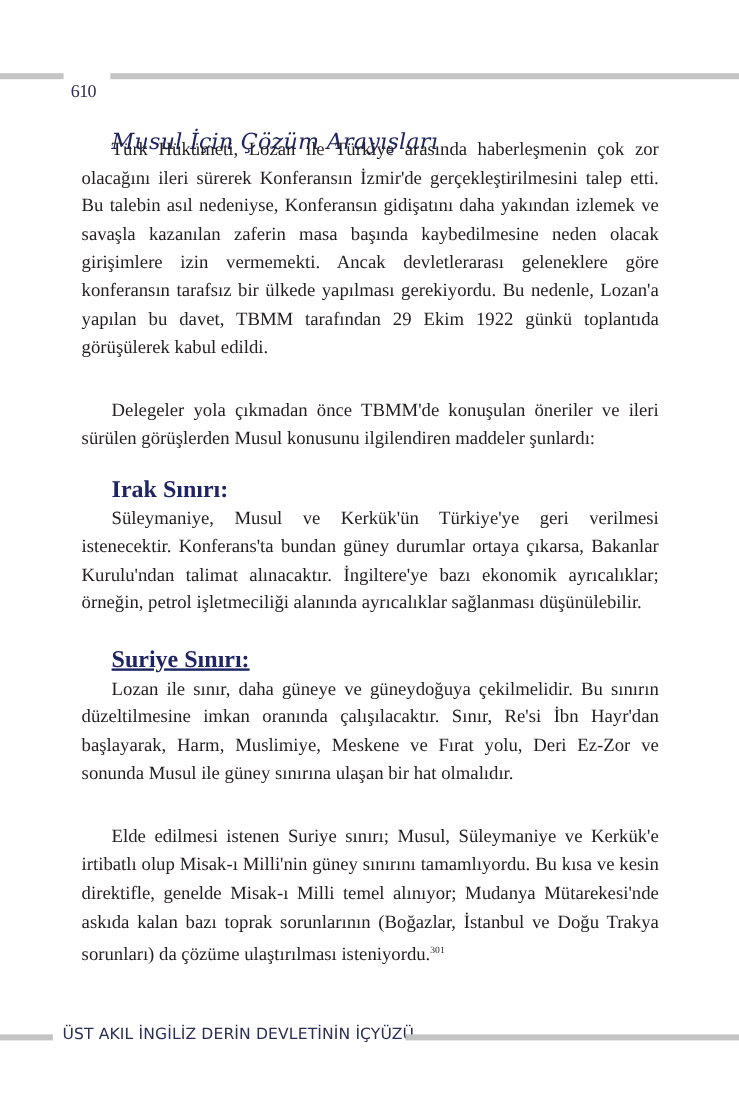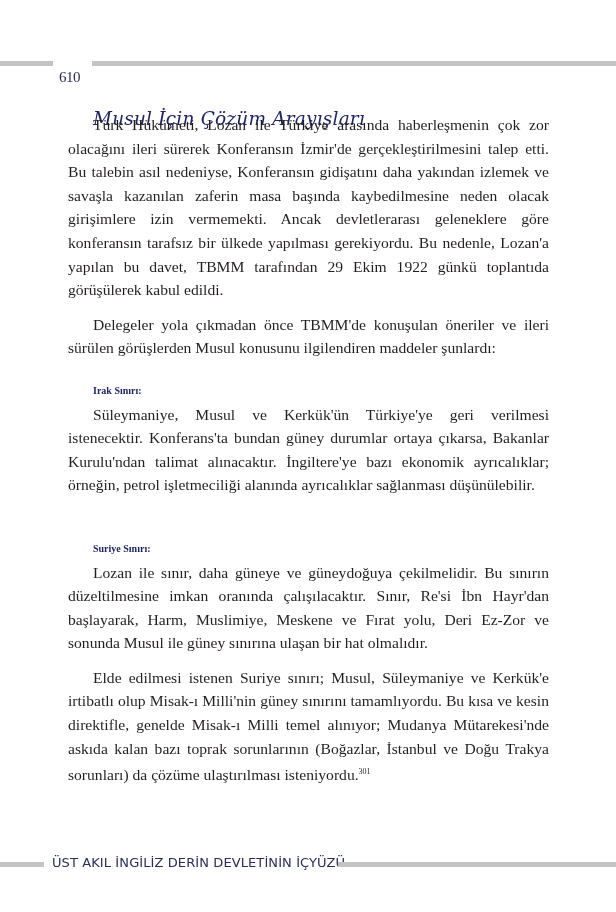--- a/index.html
+++ b/index.html
@@ -6,43 +6,43 @@
   body { width:616px; height:912px; position:relative; overflow:hidden;
          font-family:"Liberation Serif", "DejaVu Serif", serif; color:#231f20; }
   .bar { position:absolute; height:5px; background:#c4c4c4; }
   .page-num { position:absolute; top:53px; left:59px; font-size:15px; color:#2a2d55;
               font-family:Liberation Serif, serif; letter-spacing:-0.5px;margin-top:16px; }
   .title { position:absolute; top:108px; left:93px; font-size:18.5px; color:#1f2563;
            font-family:"DejaVu Serif", serif; font-style:italic; letter-spacing:0.2px; }
   .content { position:absolute; left:68px; top:113px; width:481px; font-size:15.6px;
              line-height:23.6px; text-align:justify; }
   .content p { margin:0; text-indent:25px; }
-  .content p.gap { margin-top:11px; }
+  .content p.gap { margin-top:29px; }
   .subhead { margin:0; margin-top:19px; padding-left:25px; font-weight:bold; color:#1f2563;
-             font-size:10px; }
+             font-size:20px; }
   .sup { font-size:8px; vertical-align:6px; }
   .footer-text { position:absolute; top:855px; left:52px; font-size:13px; color:#2a2d55;
                  font-family:"DejaVu Sans", sans-serif; letter-spacing:0.1px; }
 </style>
 </head>
 <body>
 
 <div class="bar" style="top:61px; left:0; width:53px;"></div>
 <div class="page-num">610</div>
 <div class="bar" style="top:61px; left:92px; width:524px;"></div>
 
 <div class="title">Musul İçin Çözüm Arayışları</div>
 
 <div class="content">
   <p>Türk Hükümeti, Lozan ile Türkiye arasında haberleşmenin çok zor olacağını ileri sürerek Konferansın İzmir'de gerçekleştirilmesini talep etti. Bu talebin asıl nedeniyse, Konferansın gidişatını daha yakından izlemek ve savaşla kazanılan zaferin masa başında kaybedilmesine neden olacak girişimlere izin vermemekti. Ancak devletlerarası geleneklere göre konferansın tarafsız bir ülkede yapılması gerekiyordu. Bu nedenle, Lozan'a yapılan bu davet, TBMM tarafından 29 Ekim 1922 günkü toplantıda görüşülerek kabul edildi.</p>
   <p class="gap">Delegeler yola çıkmadan önce TBMM'de konuşulan öneriler ve ileri sürülen görüşlerden Musul konusunu ilgilendiren maddeler şunlardı:</p>
 
   <div class="subhead">Irak Sınırı:</div>
   <p>Süleymaniye, Musul ve Kerkük'ün Türkiye'ye geri verilmesi istenecektir. Konferans'ta bundan güney durumlar ortaya çıkarsa, Bakanlar Kurulu'ndan talimat alınacaktır. İngiltere'ye bazı ekonomik ayrıcalıklar; örneğin, petrol işletmeciliği alanında ayrıcalıklar sağlanması düşünülebilir.</p>
 
-  <div class="subhead" style="margin-top:40px;">Suriye Sınırı:</div>
+  <div class="subhead" style="margin-top:24px;text-decoration:underline;">Suriye Sınırı:</div>
   <p>Lozan ile sınır, daha güneye ve güneydoğuya çekilmelidir. Bu sınırın düzeltilmesine imkan oranında çalışılacaktır. Sınır, Re'si İbn Hayr'dan başlayarak, Harm, Muslimiye, Meskene ve Fırat yolu, Deri Ez-Zor ve sonunda Musul ile güney sınırına ulaşan bir hat olmalıdır.</p>
   <p class="gap"><span>Elde edilmesi istenen Suriye sınırı; Musul, Süleymaniye ve Kerkük'e irtibatlı olup Misak-ı Milli'nin güney sınırını tamamlıyordu. Bu kısa ve kesin direktifle, genelde Misak-ı Milli temel alınıyor; Mudanya Mütarekesi'nde askıda kalan bazı toprak sorunlarının (Boğazlar, İstanbul ve Doğu Trakya sorunları) da çözüme ulaştırılması isteniyordu.</span><span class="sup">301</span></p>
 </div>
 
 <div class="bar" style="top:862px; left:0; width:44px;"></div>
 <div class="footer-text">ÜST AKIL İNGİLİZ DERİN DEVLETİNİN İÇYÜZÜ</div>
 <div class="bar" style="top:862px; left:338px; width:278px;"></div>
 
 </body></html>

